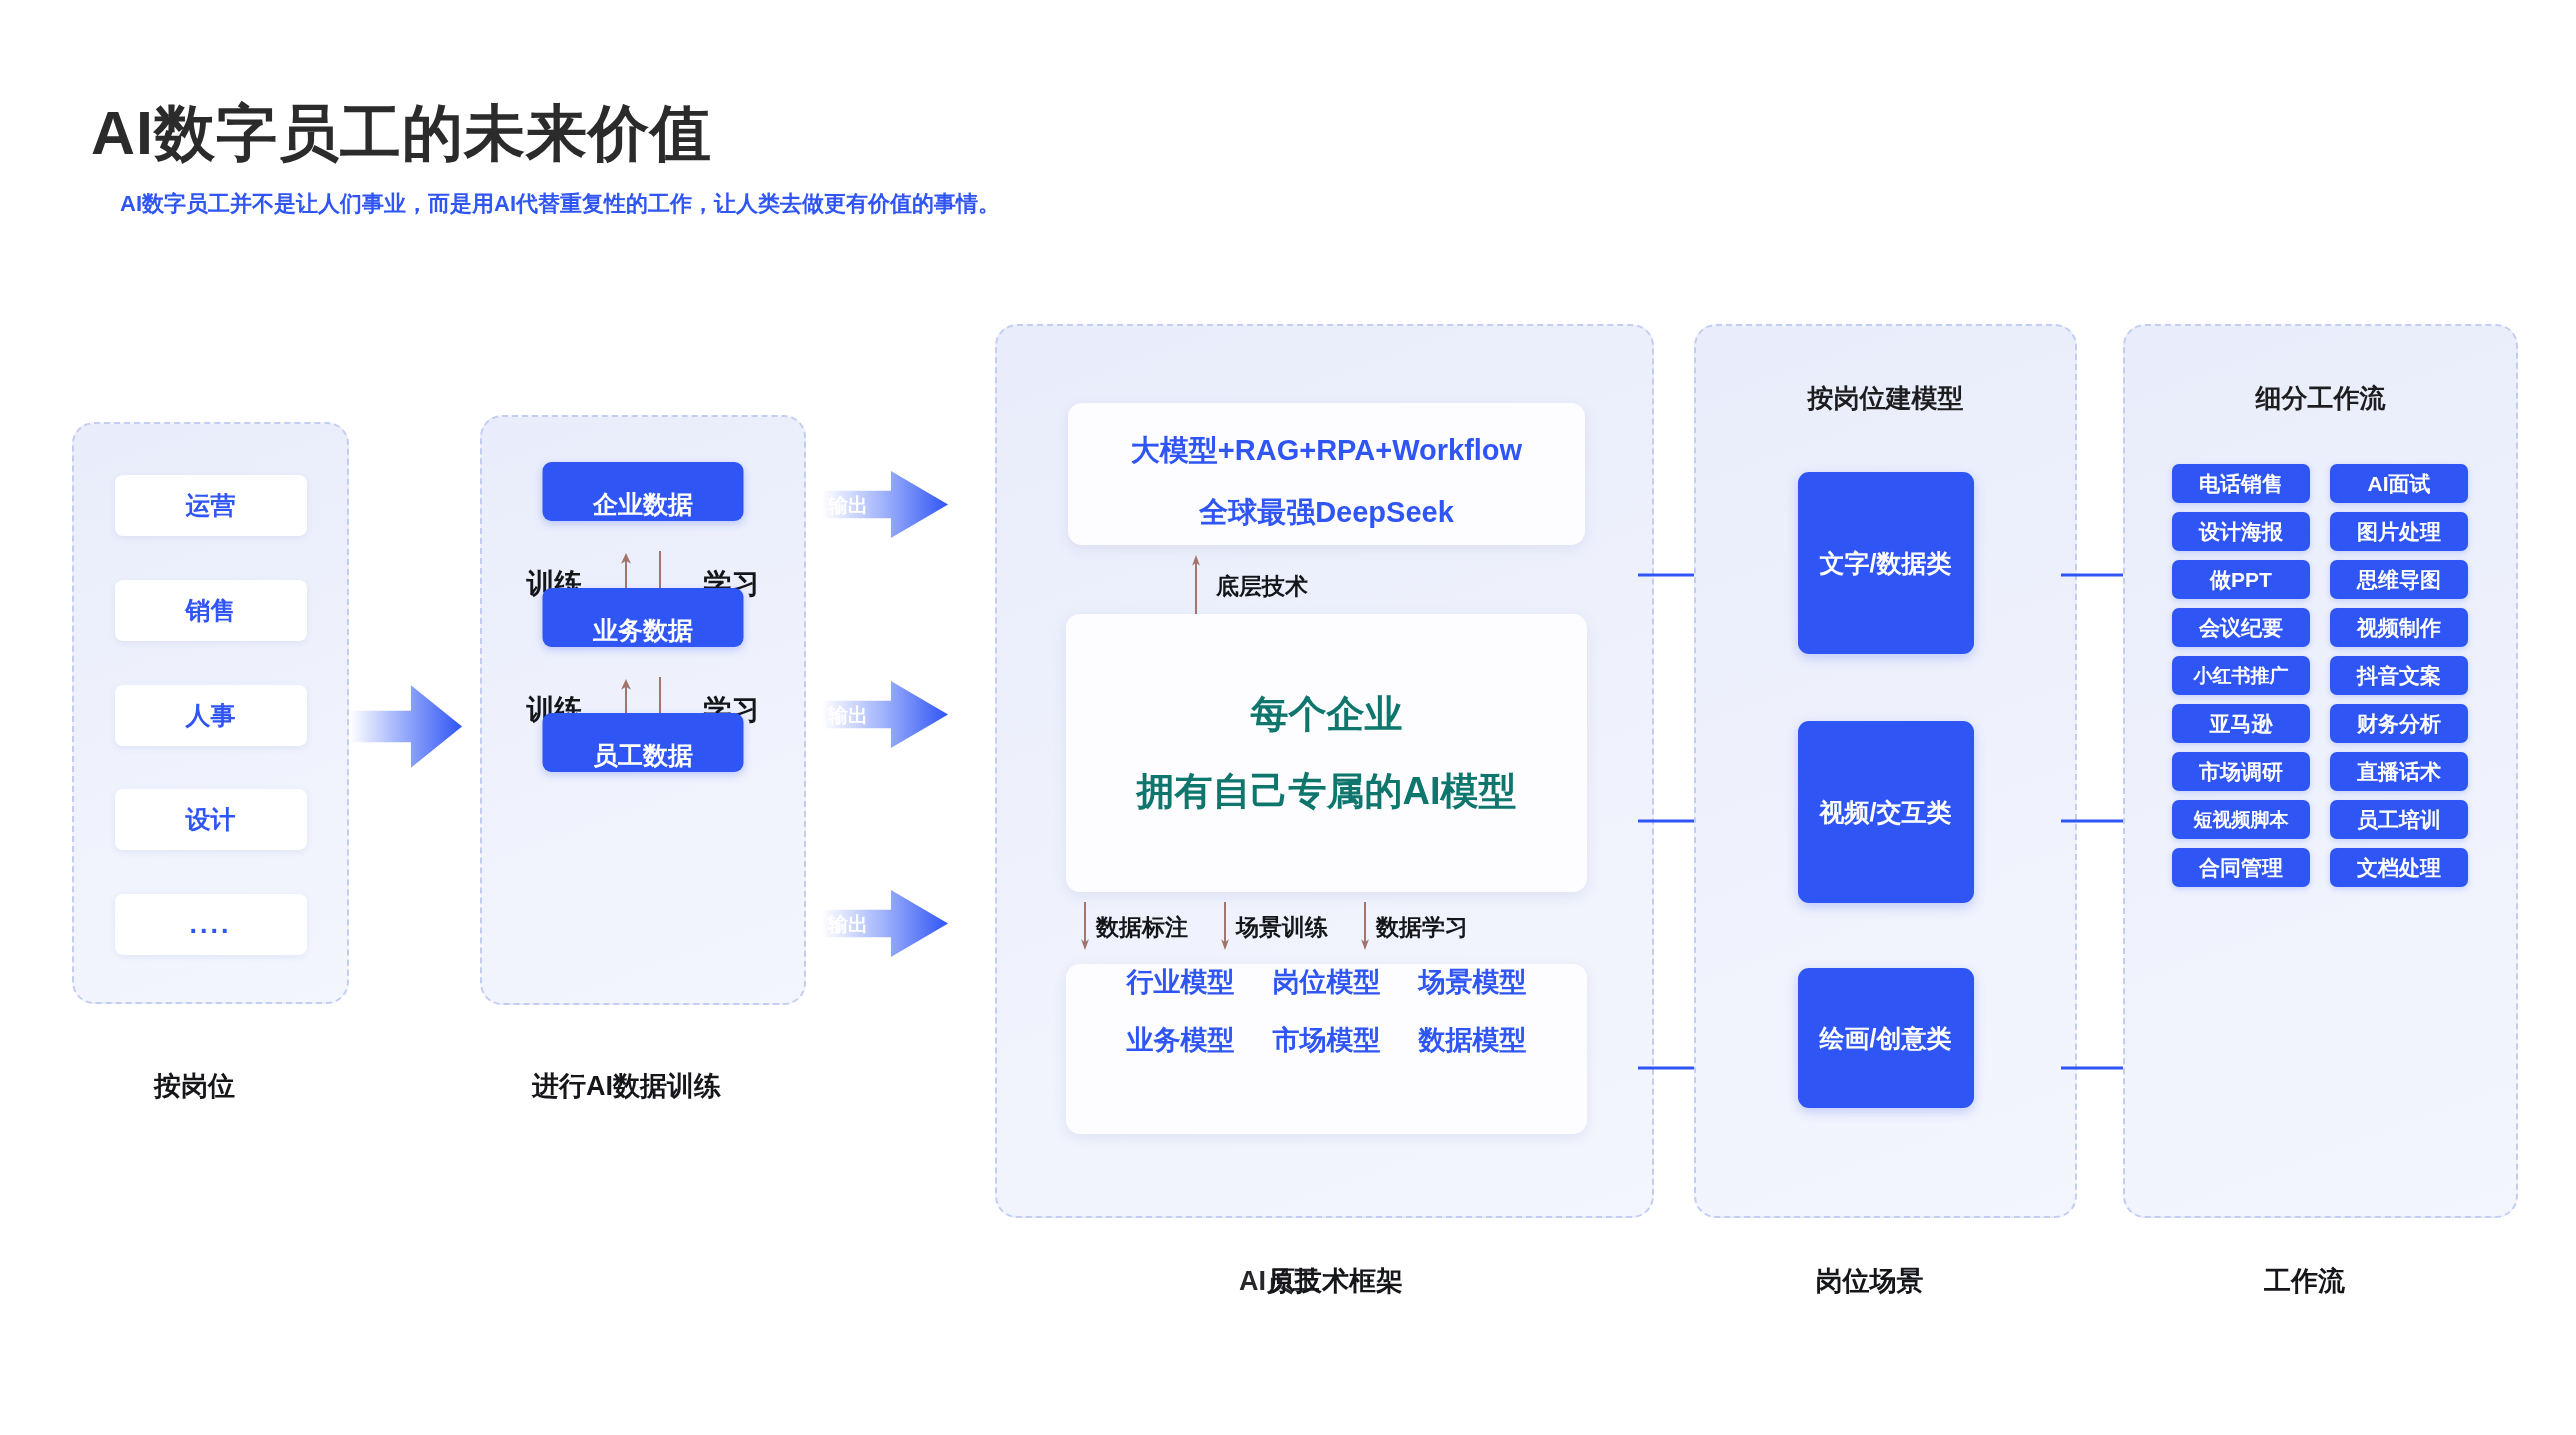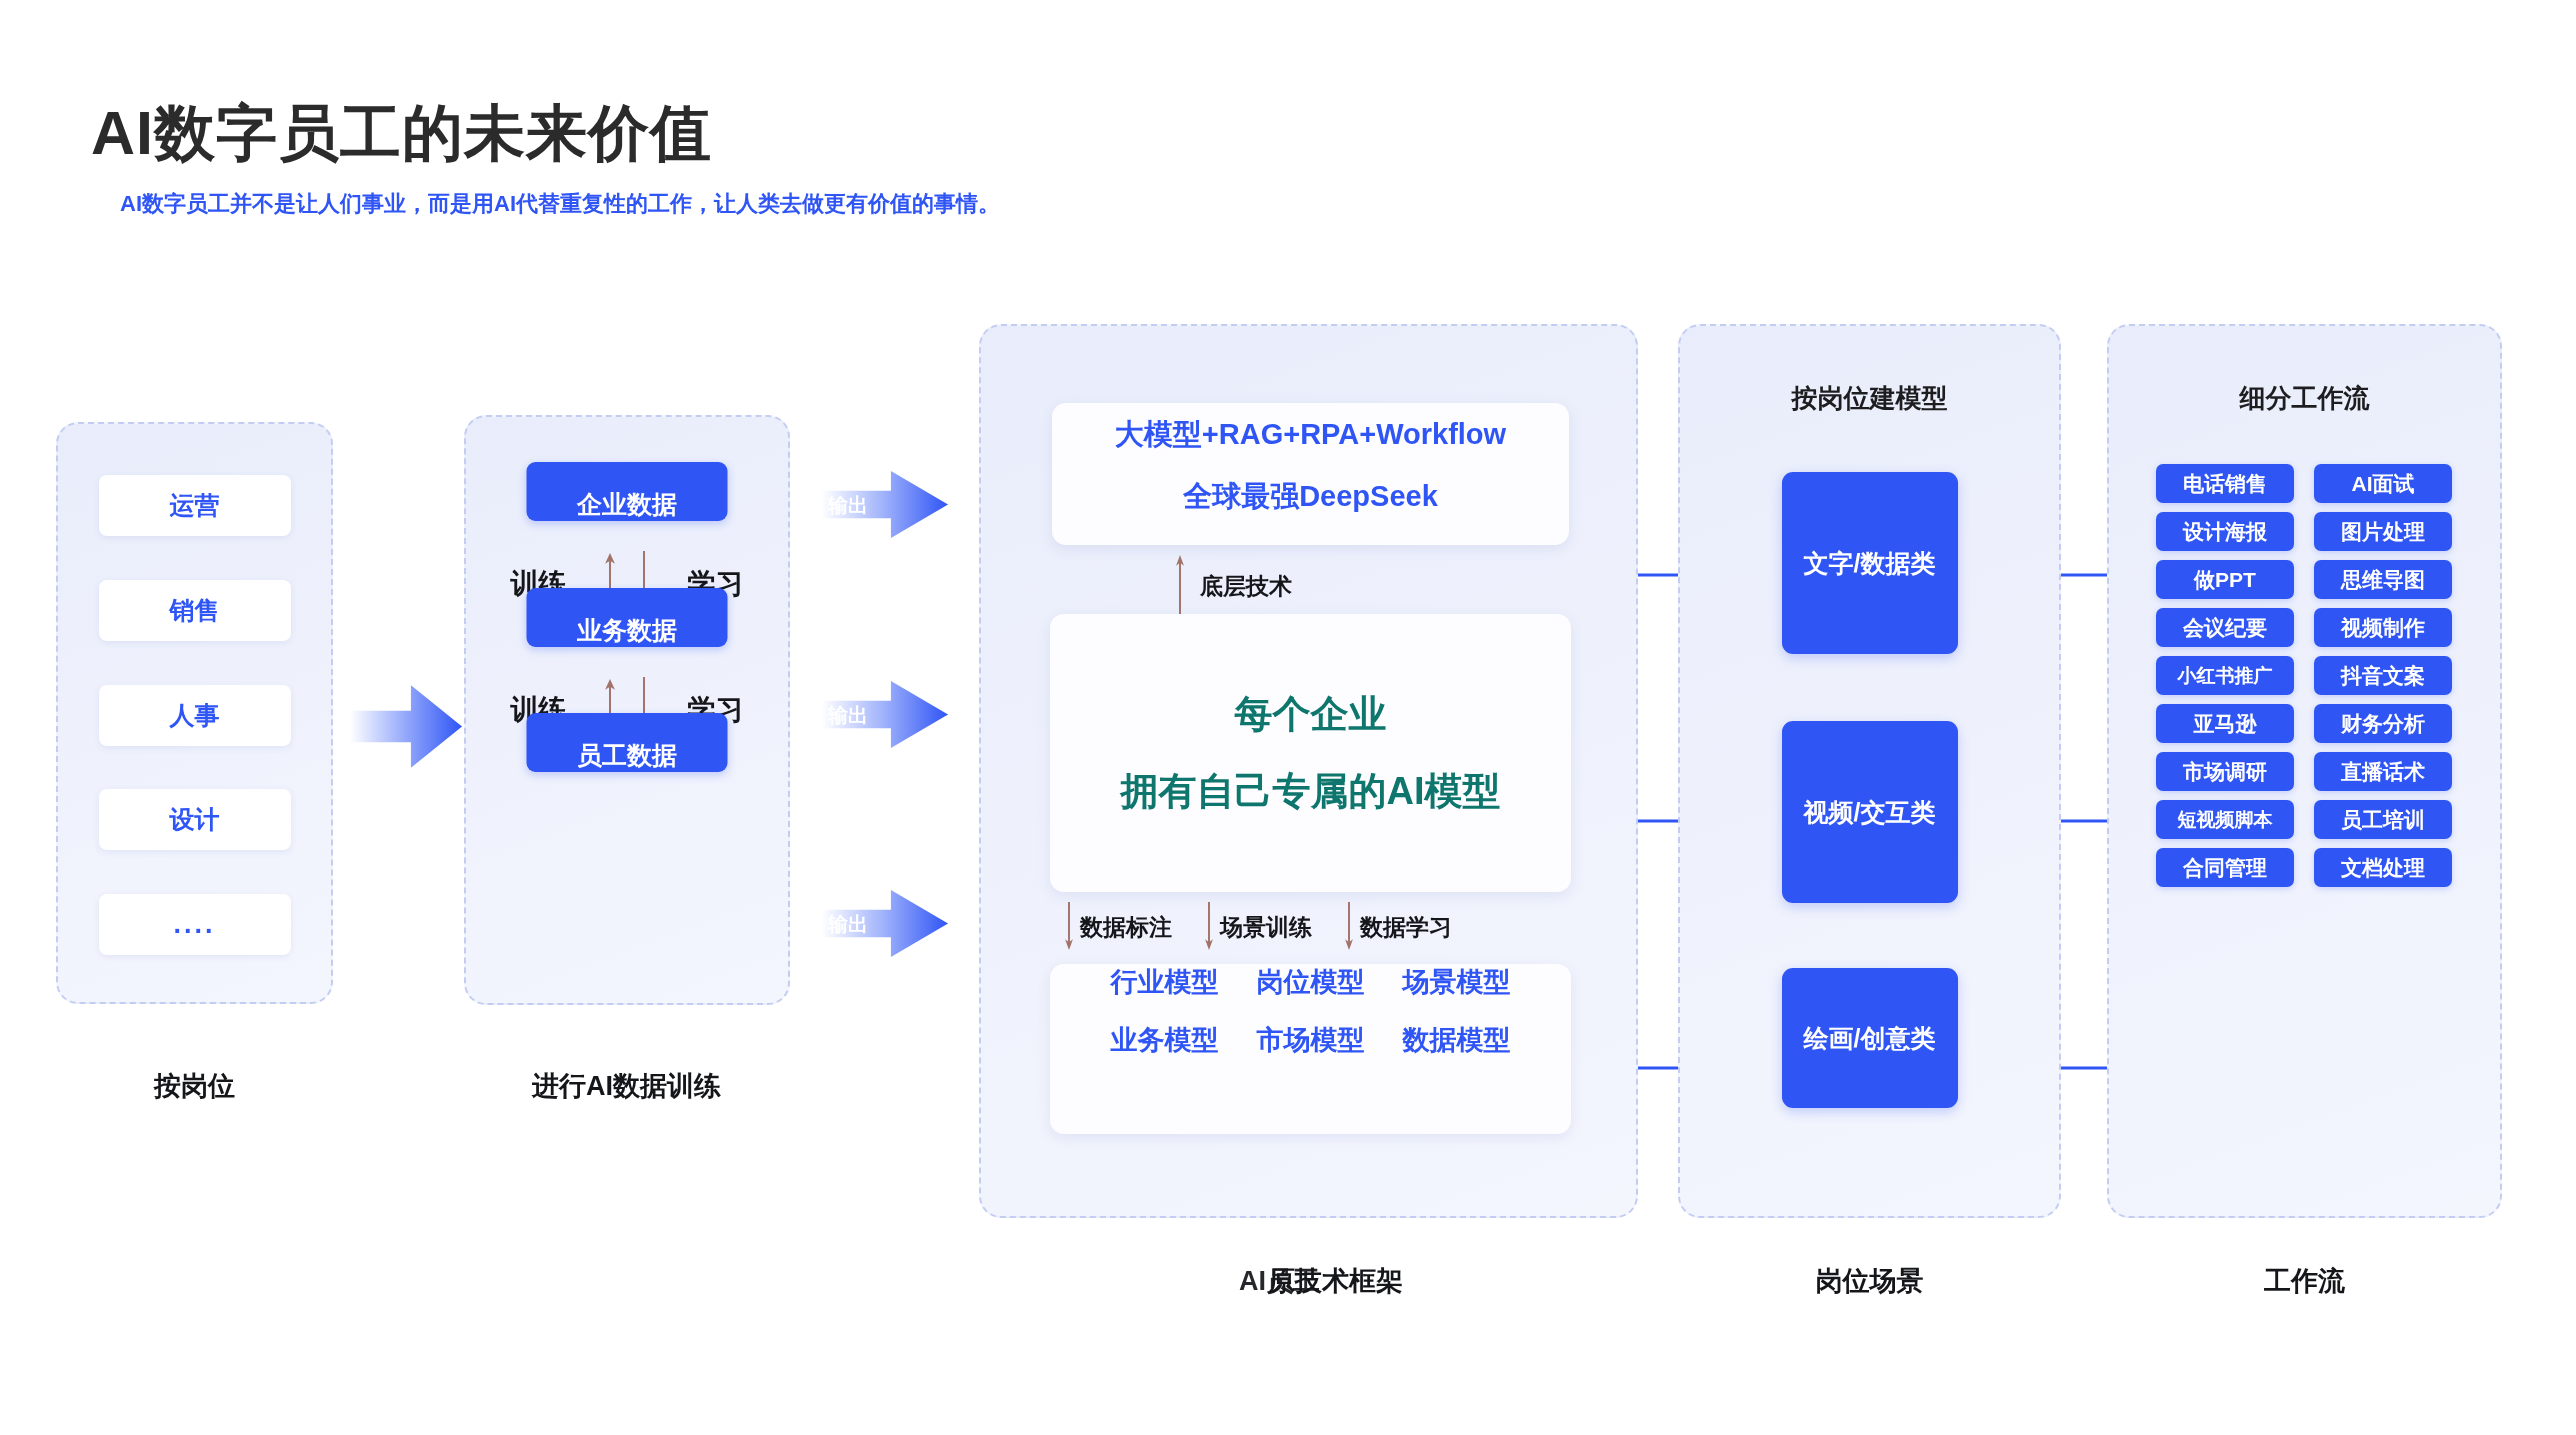--- a/index.html
+++ b/index.html
@@ -24,20 +24,21 @@
     white-space:nowrap;
   }
 
   
   .zone{
     position:absolute;
     border:2px dashed #c3cdf2;
     border-radius:22px;
     background:linear-gradient(160deg,#e9edfb 0%,#eef1fc 45%,#f4f6fe 100%);
     box-sizing:border-box;
+    margin-left:16px;
   }
   .zone-title{
     position:absolute;width:100%;text-align:center;
     font-size:26px;font-weight:700;color:#1d1d1f;
     top:47px;left:0;
   }
   .zone-caption{
     position:absolute;text-align:center;
     font-size:27px;font-weight:700;color:#15161a;
     white-space:nowrap;
@@ -225,21 +226,21 @@
 </div>
 <div class="blockarrow" style="left:822px;top:888px;width:128px;height:71px;">
   <svg width="128" height="71" viewBox="0 0 130 72">
     <path d="M0 22 L70 22 L70 2 L128 36 L70 70 L70 50 L0 50 Z" fill="url(#ga2)"></path>
   </svg>
   <span class="lbl">输出</span>
 </div>
 
 <div class="zone" style="left:979px;top:324px;width:659px;height:894px;">
 
-  <div class="card-white" style="left:71px;top:77px;width:517px;height:142px;padding-top:12px;">
+  <div class="card-white" style="left:71px;top:77px;width:517px;height:142px;padding-top:28px;">
     <div class="fw-line">大模型+RAG+RPA+Workflow</div>
     <div class="fw-line" style="margin-top:22px;">全球最强DeepSeek</div>
   </div>
 
   <div class="tick" style="left:189px;top:227px;">
     <svg width="20" height="61" viewBox="0 0 20 62">
       <line x1="10" y1="62" x2="10" y2="7" stroke="#a2736b" stroke-width="2"></line>
       <path d="M10 2 L6 13 L10 10 L14 13 Z" fill="#a2736b"></path>
     </svg>
   </div>

